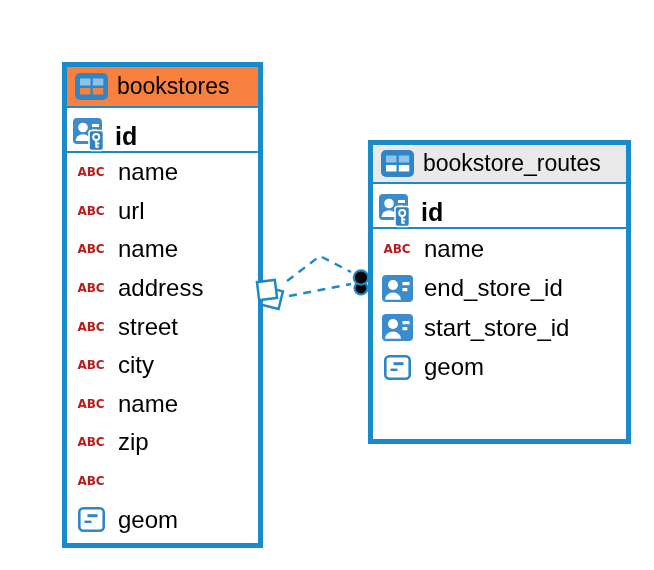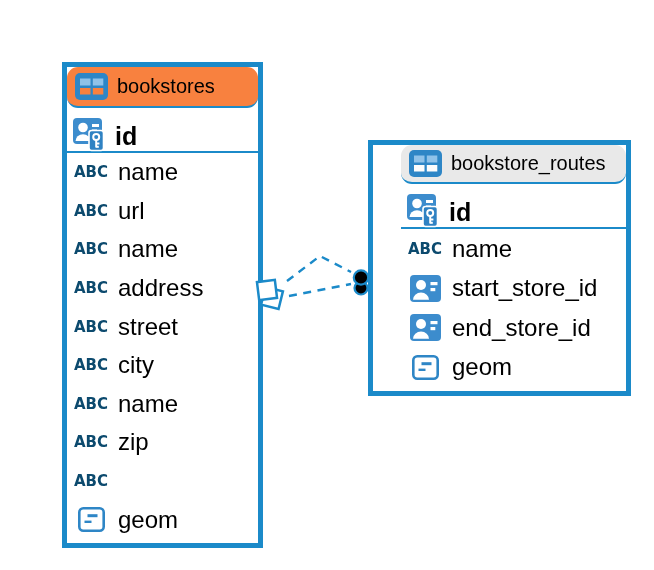--- a/index.html
+++ b/index.html
@@ -18,29 +18,28 @@
     overflow: hidden;
   }
   .erd-table {
     position: absolute;
     border: 5px solid var(--accent-blue);
     background: #fff;
     box-sizing: border-box;
     z-index: 2;
   }
   #table-bookstores { left: 62px; top: 62px; width: 201px; height: 486px; }
-  #table-routes     { left: 368px; top: 140px; width: 263px; height: 256px; padding-left: 28px; }
+  #table-routes     { left: 368px; top: 140px; width: 263px; height: 304px; }
 
   .tbl-header {
     display: flex; align-items: center;
     gap: 9px; padding-left: 7px;
     border-bottom: 2px solid var(--accent-blue);
-    font-size: 20px;
-    box-sizing: border-box;
-    border-radius: 11px;
+    font-size: 23px;
+    box-sizing: border-box;
   }
   #table-bookstores .tbl-header { height: 41px; background: var(--bookstores-header); --cellbg: var(--bookstores-header); }
   #table-routes     .tbl-header { height: 39px; background: var(--routes-header);     --cellbg: var(--routes-header); }
 
   .pk-row {
     display: flex; align-items: flex-end;
     gap: 8px; padding-left: 6px;
     border-bottom: 2px solid var(--accent-blue);
     font-weight: 700; font-size: 25px;
     box-sizing: border-box;
@@ -56,23 +55,23 @@
   #table-routes     .col-row { height: 39.5px; }
 
   .icon-cell {
     width: 34px; flex: 0 0 34px;
     display: flex; align-items: center; justify-content: center;
     overflow: visible;
   }
   .pk-row .icon-cell { height: 34px; }
   .abc {
     font-family: "DejaVu Sans", sans-serif;
-    font-weight: 700; font-size: 15px;
+    font-weight: 700; font-size: 12px;
     letter-spacing: 0px;
-    color: #0c4a6e;
+    color: #b91c1c;
     transform: scaleY(1.0);
   }
   #connector-layer {
     position: absolute; left: 0; top: 0;
     z-index: 5; pointer-events: none;
   }
   #connector-layer * { pointer-events: auto; }
   .dash-line {
     fill: none;
     stroke: var(--accent-blue);
@@ -222,33 +221,33 @@
   <div class="col-row">
     <span class="icon-cell">
       <svg viewBox="0 0 31 27" width="31" height="27">
         <rect width="31" height="27" rx="4" fill="var(--icon-blue)"></rect>
         <circle cx="11" cy="10" r="5" fill="#fff"></circle>
         <path d="M3 24.8 a8 7.2 0 0 1 16 0 z" fill="#fff"></path>
         <rect x="20.5" y="7" width="7" height="3.2" fill="#fff"></rect>
         <rect x="20.5" y="13" width="4.8" height="3.2" fill="#fff"></rect>
       </svg>
     </span>
-    <span class="label-text">start_store_id</span>
+    <span class="label-text">end_store_id</span>
   </div>
   <div class="col-row">
     <span class="icon-cell">
       <svg viewBox="0 0 31 27" width="31" height="27">
         <rect width="31" height="27" rx="4" fill="var(--icon-blue)"></rect>
         <circle cx="11" cy="10" r="5" fill="#fff"></circle>
         <path d="M3 24.8 a8 7.2 0 0 1 16 0 z" fill="#fff"></path>
         <rect x="20.5" y="7" width="7" height="3.2" fill="#fff"></rect>
         <rect x="20.5" y="13" width="4.8" height="3.2" fill="#fff"></rect>
       </svg>
     </span>
-    <span class="label-text">end_store_id</span>
+    <span class="label-text">start_store_id</span>
   </div>
   <div class="col-row">
     <span class="icon-cell">
       <svg viewBox="0 0 27 25" width="27" height="25">
         <rect x="1.3" y="1.3" width="24.4" height="22.4" rx="4" fill="#fff" stroke="#2e86c6" stroke-width="2.6"></rect>
         <rect x="9.5" y="7.2" width="10" height="3" fill="#2e86c6"></rect>
         <rect x="6.5" y="13.6" width="7" height="2.4" fill="#2e86c6"></rect>
       </svg>
     </span>
     <span class="label-text">geom</span>

